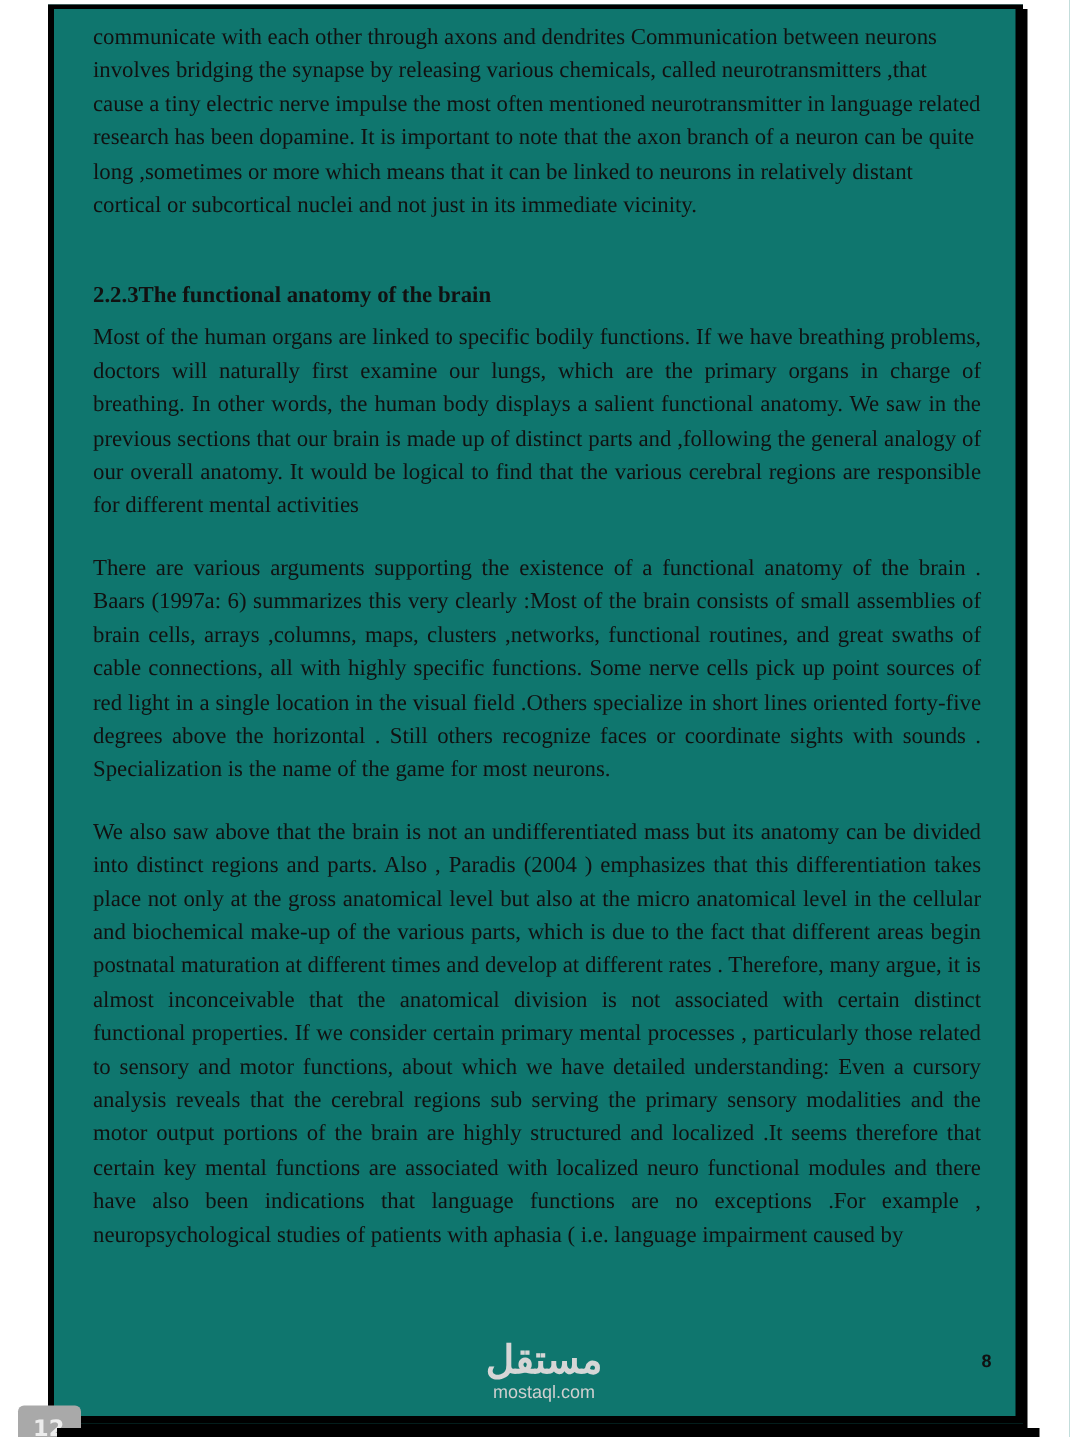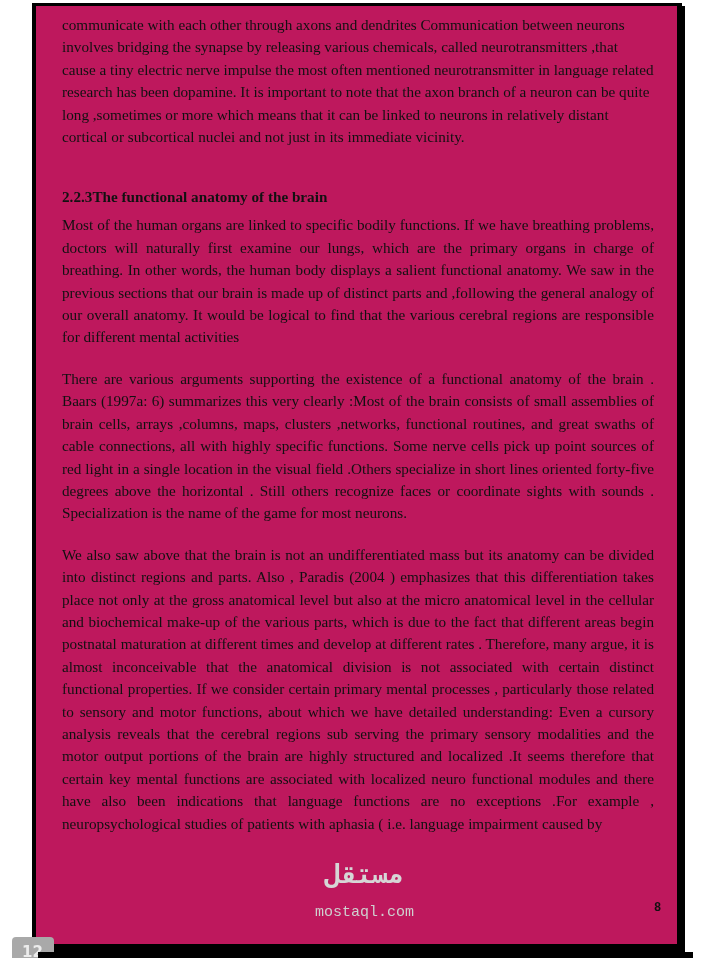--- a/index.html
+++ b/index.html
@@ -19,21 +19,21 @@
       position: absolute;
       left: 32px;
       top: 3px;
       width: 650px;
       height: 946px;
       border-top: 3px solid #000;
       border-left: 4px solid #000;
       border-right: 5px solid #000;
       border-bottom: 5px solid #000;
       box-shadow: 3px 3px 0 #000;
-      background: #be185d;
+      background: #0f766e;
       box-sizing: border-box;
     }
     .page-content {
       position: absolute;
       left: 26px;
       top: 8px;
       width: 592px;
     }
     .para {
       font-size: 15.2px;
@@ -58,38 +58,38 @@
       right: 16px;
       bottom: 30px;
       font-family: "Liberation Sans", "DejaVu Sans", sans-serif;
       font-weight: bold;
       font-size: 12px;
       color: #111;
     }
     .watermark {
       position: absolute;
       left: 50%;
-      bottom: 24px;
+      bottom: 10px;
       transform: translateX(-42%);
       text-align: center;
       color: #d6d6d6;
-      font-family: Liberation Mono, monospace;
+      font-family: Liberation Sans, sans-serif;
       line-height: 1;
       pointer-events: none;
     }
     .watermark .wm-arabic {
       font-size: 26px;
       font-weight: bold;
       display: block;
       letter-spacing: 1px;
     }
     .watermark .wm-latin {
-      font-size: 15px;
+      font-size: 12px;
       display: block;
-      margin-top: 16px;
+      margin-top: 3px;
       color: #cfcfcf;
     }
     .page-badge {
       position: absolute;
       left: 12px;
       top: 937px;
       width: 42px;
       height: 30px;
       background: #a9a9a9;
       border-radius: 4px;

